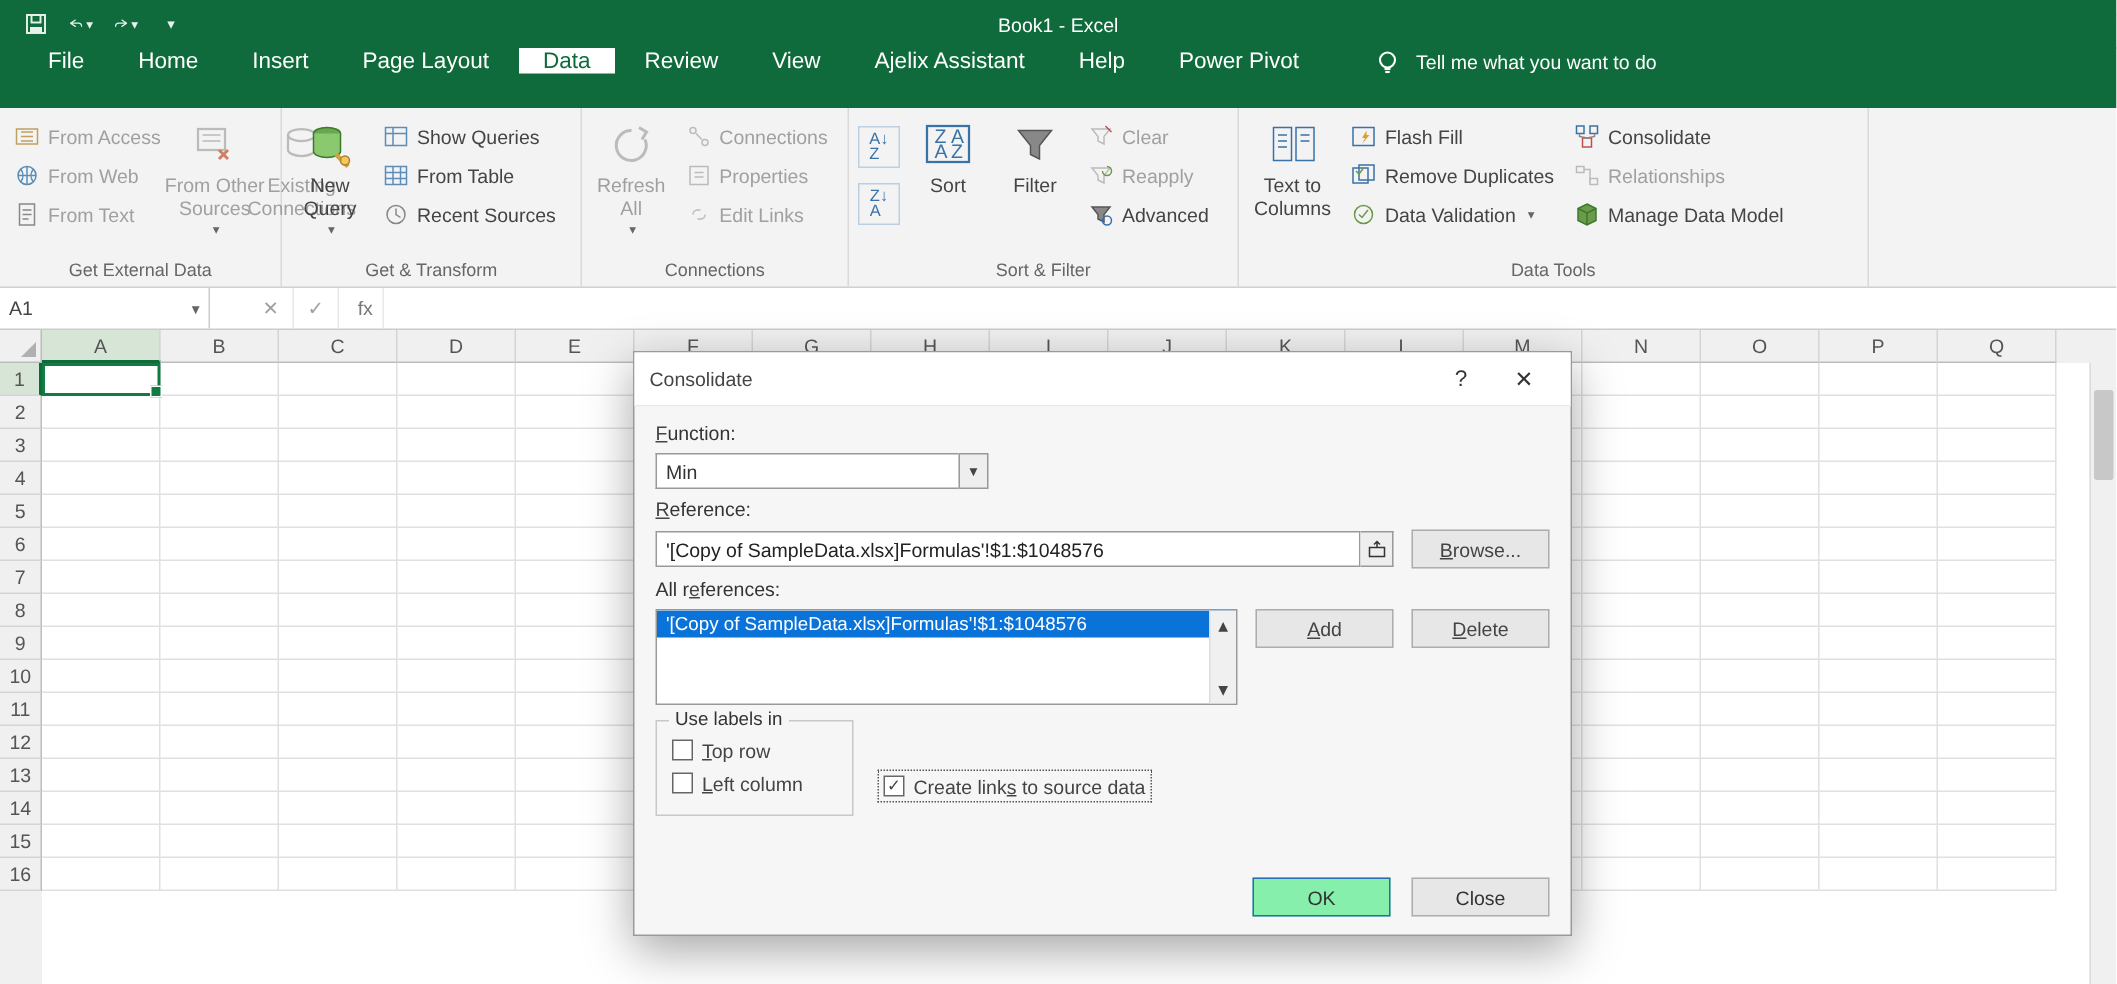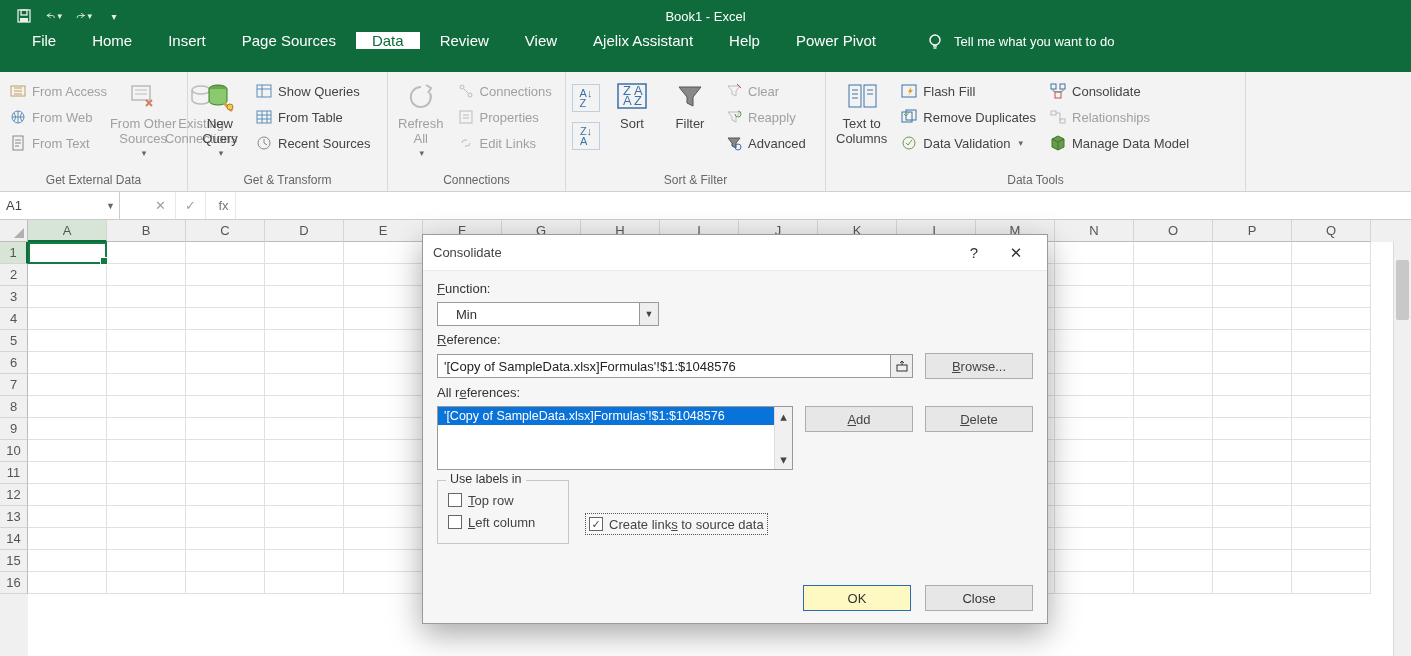--- a/index.html
+++ b/index.html
@@ -26,21 +26,21 @@
   .vbtn.dim .lbl{color:#a0a0a0}
   .bigic{width:34px;height:34px;display:flex;align-items:center;justify-content:center}
   .smbtn{display:flex;align-items:center;gap:6px;height:22px;padding:0 4px;cursor:pointer;white-space:nowrap}
   .smbtn .lbl{font-size:13px;color:#444}
   .smbtn.dim .lbl{color:#a0a0a0}
   .smic{width:16px;height:16px;flex:none}
   .col{display:flex;flex-direction:column;gap:4px;padding-top:2px}
   .drop{font-size:9px;color:#666;margin-left:2px}
   
   .fbar{height:28px;border-bottom:1px solid #ccc;display:flex;align-items:stretch;background:#fff}
-  .namebox{width:120px;border-right:1px solid #ccc;display:flex;align-items:center;padding:0 6px;font-size:13px;color:#333;position:relative}
+  .namebox{width:140px;border-right:1px solid #ccc;display:flex;align-items:center;padding:0 6px;font-size:13px;color:#333;position:relative}
   .namebox .dd{position:absolute;right:4px;font-size:9px;color:#666}
   .fxarea{display:flex;align-items:center}
   .fxbtn{width:30px;display:flex;align-items:center;justify-content:center;color:#a0a0a0;border-right:1px solid #e8e8e8;height:100%}
   .fxlabel{padding-left:6px;color:#777}
   
   .sheet{position:relative;height:calc(656px - 32px - 40px - 120px - 28px);overflow:hidden;background:#fff}
   .colhdrs{position:absolute;top:0;left:28px;right:0;height:22px;display:flex;background:#f0f0f0}
   .colhdr{width:79px;border-right:1px solid #d4d4d4;border-bottom:1px solid #bcbcbc;text-align:center;font-size:13px;color:#555;line-height:22px}
   .colhdr.sel{background:#d7e5d7;border-bottom:2px solid #0f6b3b}
   .rowhdrs{position:absolute;top:22px;left:0;width:28px;bottom:0;background:#f0f0f0}
@@ -57,28 +57,28 @@
   .sheet-scroll .thumb{position:absolute;top:18px;left:2px;right:2px;height:60px;background:#c8c8c8;border-radius:2px}
   
   .dialog{position:absolute;top:234px;left:422px;width:626px;height:390px;background:#f6f6f6;border:1px solid #9a9a9a;box-shadow:0 10px 30px rgba(0,0,0,.35);display:flex;flex-direction:column}
   .dtitle{height:36px;display:flex;align-items:center;padding:0 10px;font-size:13px;color:#333;background:#fff;border-bottom:1px solid #eaeaea}
   .dtitle .sp{flex:1}
   .dtitle .dbtn{width:42px;height:28px;display:flex;align-items:center;justify-content:center;font-size:15px;color:#333;cursor:pointer}
   .dbody{flex:1;padding:10px 14px 10px 14px;display:flex;flex-direction:column;gap:6px}
   .fld-l{font-size:13px;color:#333}
   .fld-l u{text-decoration:underline}
   .combo{display:flex;width:222px;height:24px}
-  .combo .txt{flex:1;border:1px solid #999;border-right:none;background:#fff;padding:0 18px;display:flex;align-items:center;font-size:13px;color:#333}
+  .combo .txt{flex:1;border:1px solid #999;border-right:none;background:#fff;padding:0 6px;display:flex;align-items:center;font-size:13px;color:#333}
   .combo .ar{width:20px;border:1px solid #999;background:#eee;display:flex;align-items:center;justify-content:center;font-size:9px}
   .refrow{display:flex;gap:12px;align-items:center}
   .refinput{flex:1;display:flex;height:24px}
   .refinput .txt{flex:1;border:1px solid #999;background:#fff;padding:0 6px;display:flex;align-items:center;font-size:13px;color:#222}
   .refinput .pick{width:22px;border:1px solid #999;border-left:none;background:#eee;display:flex;align-items:center;justify-content:center}
-  .btn{width:108px;height:26px;border:1px solid #adadad;background:#e7e7e7;display:flex;align-items:center;justify-content:center;font-size:13px;color:#333;cursor:pointer}
-  .btn.primary{border:1.5px solid #2a6bb2;background:#fef9c3}
+  .btn{width:92px;height:26px;border:1px solid #adadad;background:#e7e7e7;display:flex;align-items:center;justify-content:center;font-size:13px;color:#333;cursor:pointer}
+  .btn.primary{border:1.5px solid #2a6bb2;background:#86efac}
   .listwrap{display:flex;gap:12px;align-items:flex-start}
   .listbox{flex:1;height:64px;border:1px solid #999;background:#fff;position:relative;overflow:hidden}
   .listbox .item{height:18px;padding:0 6px;font-size:12.5px;line-height:18px;color:#fff;background:#0a73d9}
   .listbox .sbar{position:absolute;right:0;top:0;bottom:0;width:18px;background:#f0f0f0;border-left:1px solid #dcdcdc;display:flex;flex-direction:column;align-items:center;justify-content:space-between;font-size:9px;color:#888;padding:2px 0}
   .listbtns{display:flex;gap:12px}
   .fieldset{border:1px solid #c8c8c8;padding:8px 10px 10px 10px;width:132px;margin-top:4px;position:relative}
   .fieldset .legend{position:absolute;top:-9px;left:8px;background:#f6f6f6;padding:0 4px;font-size:12.5px;color:#333}
   .chk{display:flex;align-items:center;gap:6px;height:22px;font-size:13px;color:#333}
   .chk .box{width:14px;height:14px;border:1px solid #666;background:#fff;display:flex;align-items:center;justify-content:center;font-size:11px;line-height:11px}
   .uselabels-row{display:flex;align-items:center;gap:16px}
@@ -120,21 +120,21 @@
   <circle cx="108" cy="32" r="4" fill="none" stroke="#0f6b3b" stroke-width="2"></circle>
   <line x1="112" y1="32" x2="130" y2="32" stroke="#0f6b3b" stroke-width="2"></line>
   <circle cx="92" cy="40" r="20" fill="none" stroke="#0f6b3b" stroke-width="3"></circle>
   <path d="M92 28 L80 40 M92 28 L104 40 M92 28 V52" stroke="#0f6b3b" stroke-width="3" fill="none"></path>
 </svg>
 
 <div class="tabs">
   <div class="tab">File</div>
   <div class="tab">Home</div>
   <div class="tab">Insert</div>
-  <div class="tab">Page Sources</div>
+  <div class="tab">Page Layout</div>
   <div class="tab active">Data</div>
   <div class="tab">Review</div>
   <div class="tab">View</div>
   <div class="tab">Ajelix Assistant</div>
   <div class="tab">Help</div>
   <div class="tab">Power Pivot</div>
   <div class="tell">
     <svg class="bulb" viewBox="0 0 18 18">
         <circle cx="9" cy="8" r="5" fill="none" stroke="#fff" stroke-width="1.4"></circle>
         <line x1="7" y1="14" x2="11" y2="14" stroke="#fff" stroke-width="1.4"></line>

